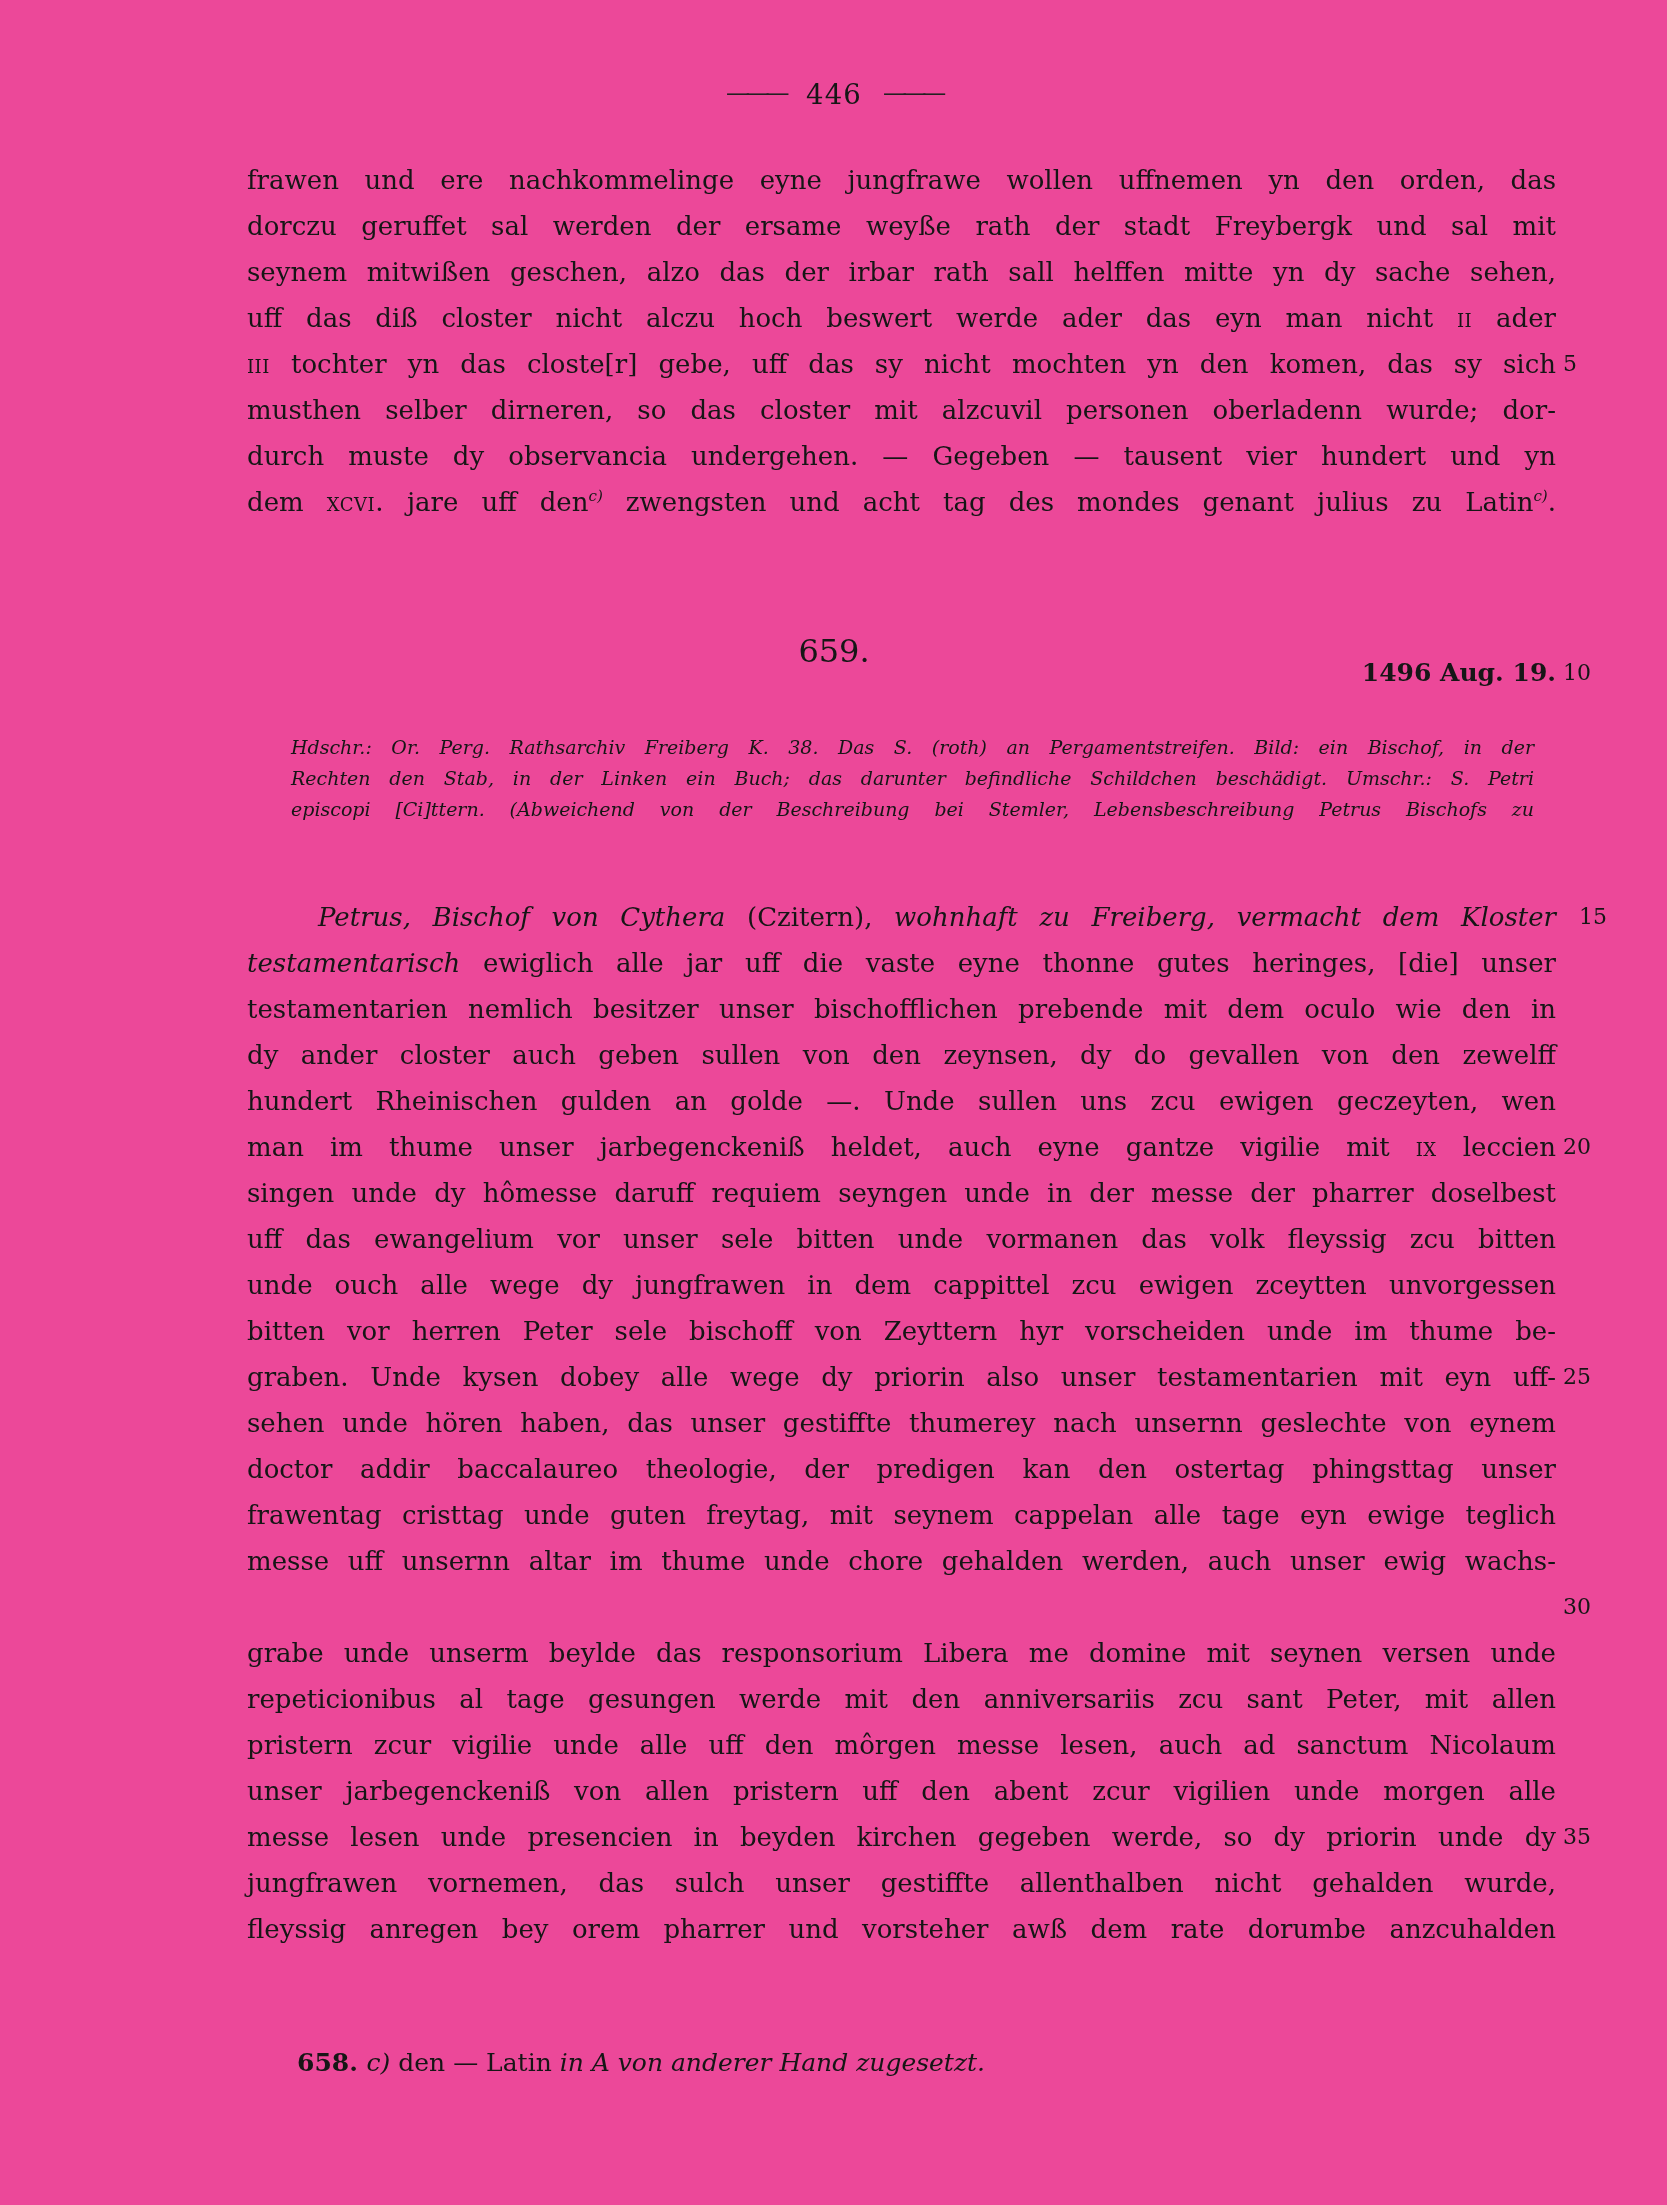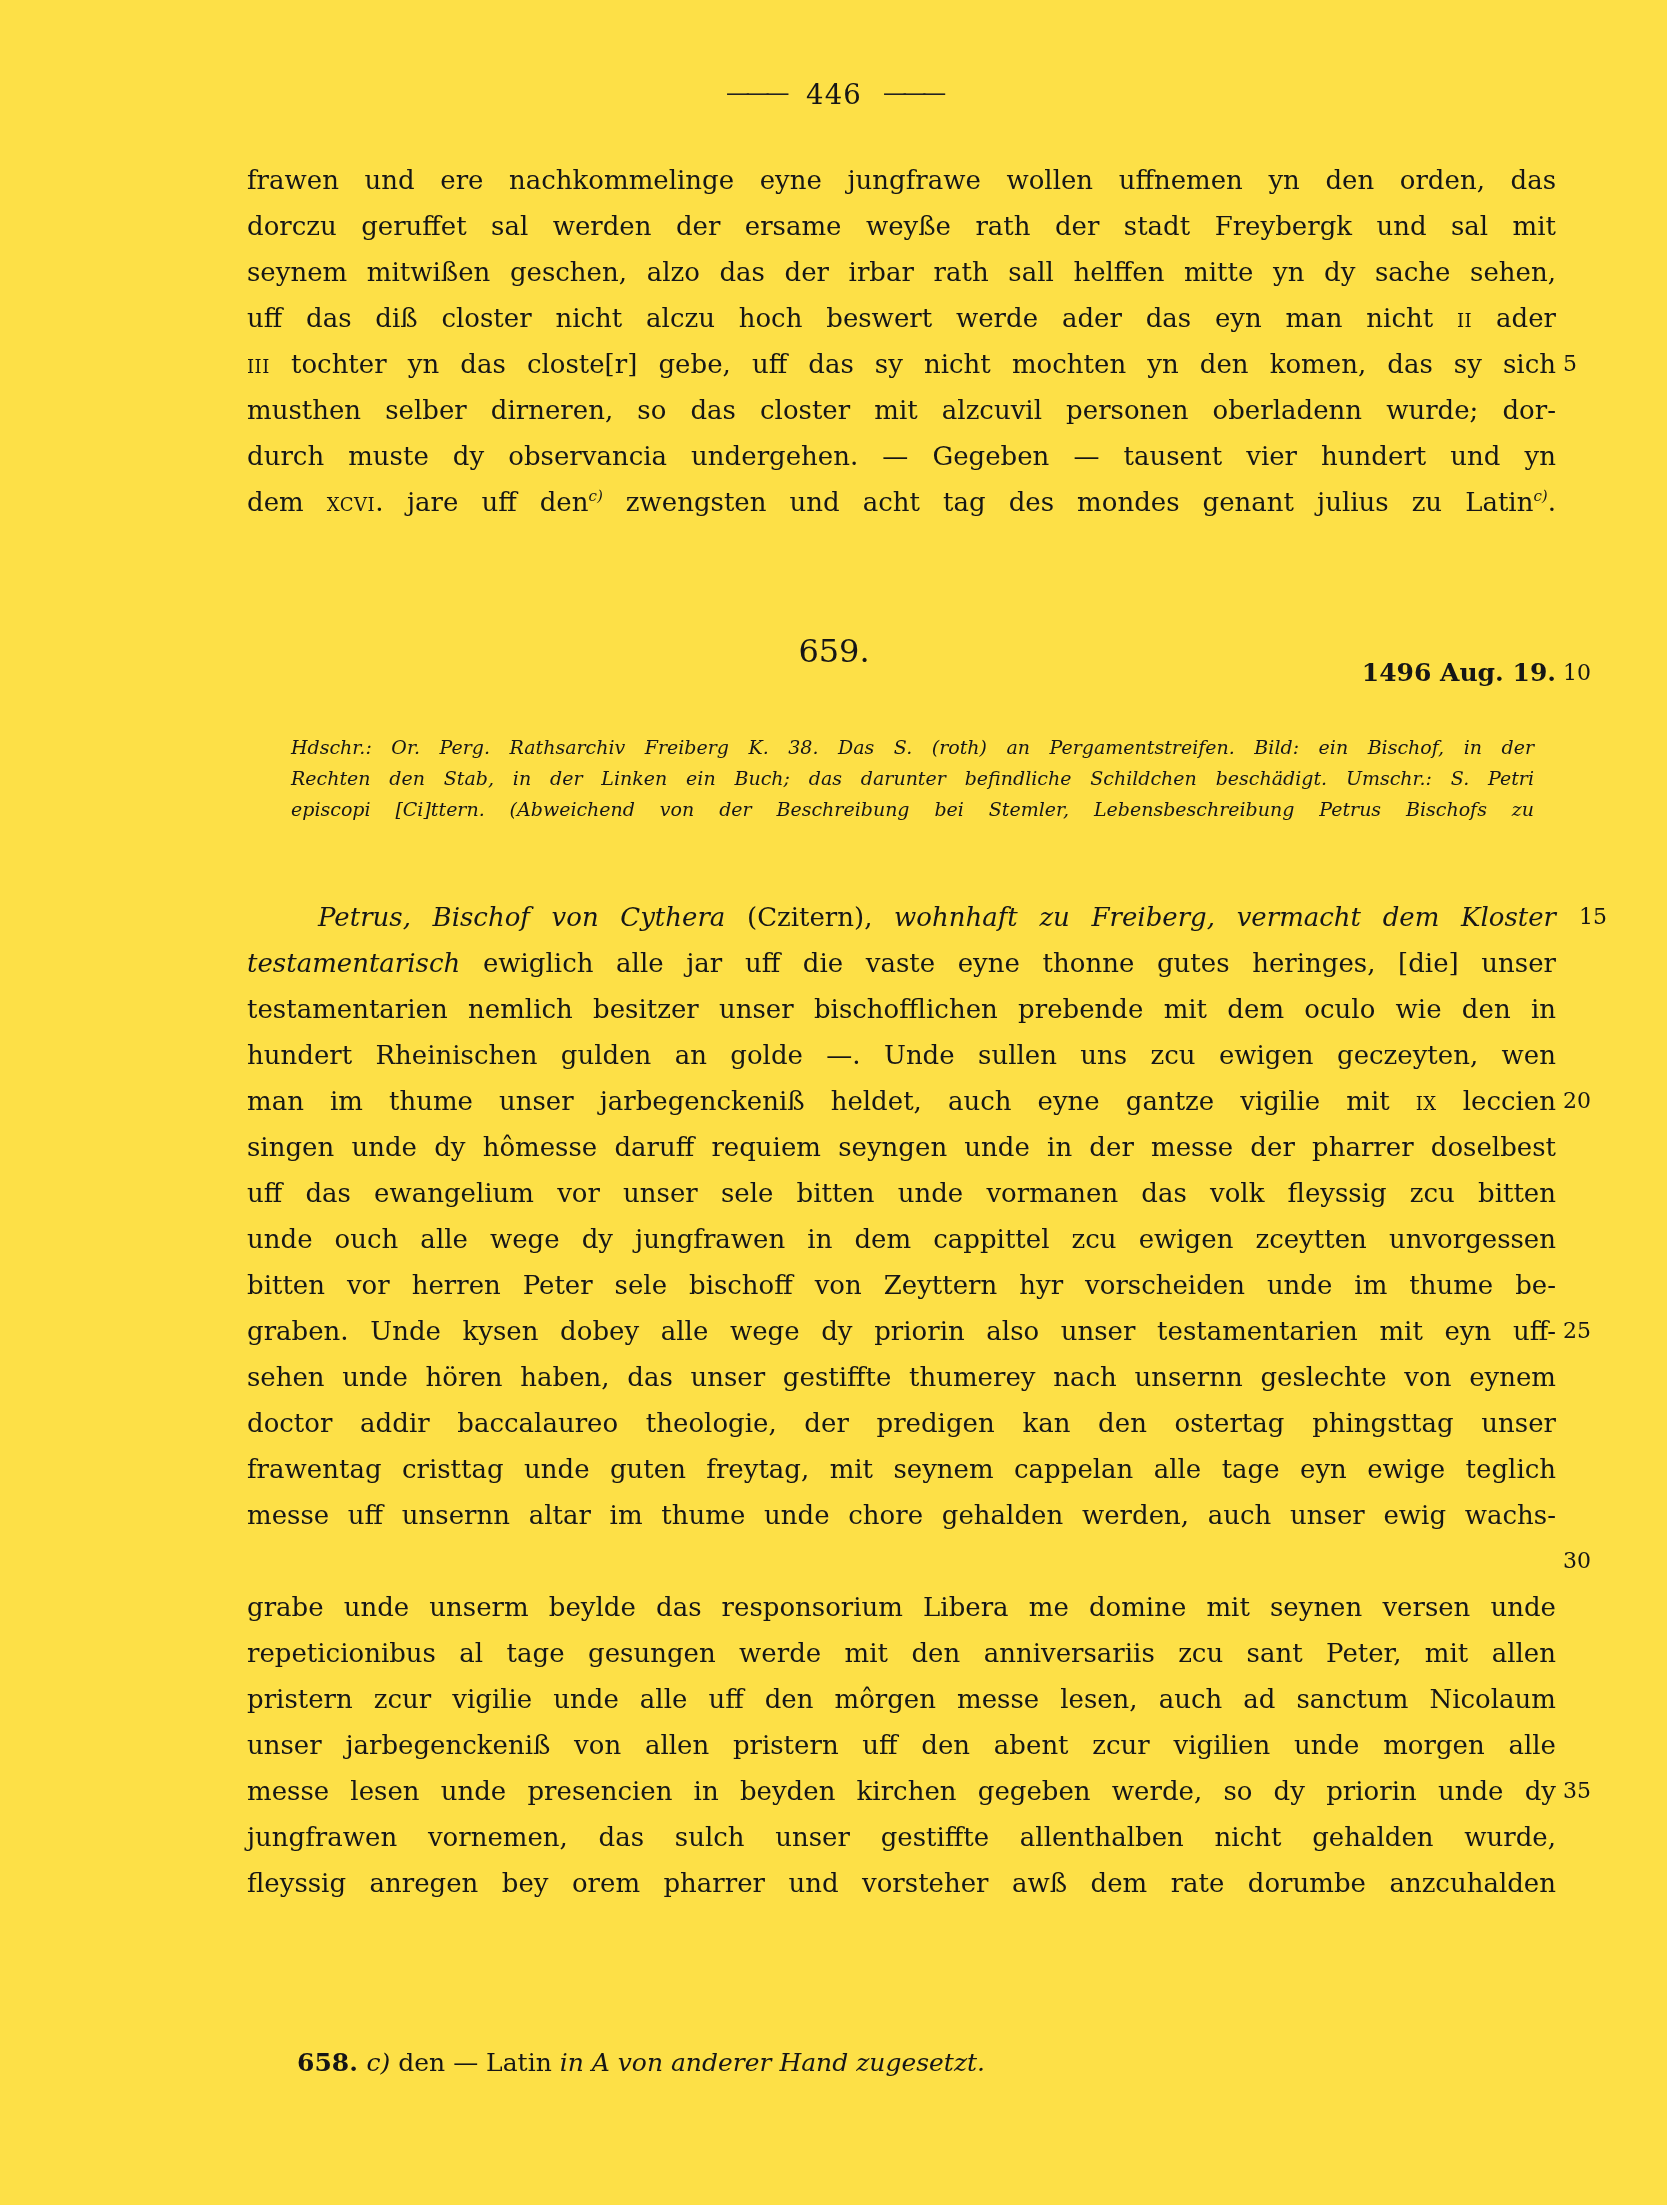--- a/index.html
+++ b/index.html
@@ -1,20 +1,20 @@
 <!DOCTYPE html>
 <html style="font-size:8.8px"><head>
 <meta charset="utf-8">
 <style>
   html,body{margin:0;padding:0;background:#e8e8e4;}
   .page{
     position:relative;
     width:1668px;height:2205px;
     margin:0 auto;
-    background:#fde047;
+    background:#ec4899;
     color:#161616;
     font-family:"DejaVu Serif", serif;
     overflow:hidden;
   }
   
   .runhead{
     position:absolute;top:78px;left:0;width:100%;
     text-align:center;font-size:27.5px;letter-spacing:1.1px;
   }
   .runhead .dash{letter-spacing:-0.18em;position:relative;top:-3.3px;font-size:24px;color:#222;}
@@ -91,20 +91,21 @@
   <div id="hdschr">
       <div class="tline"><span class="i">Hdschr.: Or. Perg. Rathsarchiv Freiberg K. 38.  Das S. (roth) an Pergamentstreifen.  Bild: ein Bischof, in der</span></div>
       <div class="tline"><span class="i">Rechten den Stab, in der Linken ein Buch; das darunter befindliche Schildchen beschädigt.  Umschr.: S. Petri</span></div>
       <div class="tline"><span class="i">episcopi [Ci]ttern.  (Abweichend von der Beschreibung bei Stemler, Lebensbeschreibung Petrus Bischofs zu</span></div>
     </div>
 
   <div id="body659" class="measure">
       <div class="tline indent"><span class="i">Petrus, Bischof von Cythera </span><span class="r">(Czitern), </span><span class="i">wohnhaft zu Freiberg, vermacht dem Kloster</span><span class="lineno">15</span></div>
       <div class="tline"><span class="i">testamentarisch </span><span class="r">ewiglich alle jar uff die vaste eyne thonne gutes heringes, [die] unser</span></div>
       <div class="tline"><span class="r">testamentarien nemlich besitzer unser bischofflichen prebende mit dem oculo wie den in</span></div>
+      <div class="tline"><span class="r">dy ander closter auch geben sullen von den zeynsen, dy do gevallen von den zewelff</span></div>
       <div class="tline"><span class="r">hundert Rheinischen gulden an golde —. Unde sullen uns zcu ewigen geczeyten, wen</span></div>
       <div class="tline"><span class="r">man im thume unser jarbegenckeniß heldet, auch eyne gantze vigilie mit </span><span class="sc">ix</span><span class="r"> leccien</span><span class="lineno">20</span></div>
       <div class="tline"><span class="r">singen unde dy hômesse daruff requiem seyngen unde in der messe der pharrer doselbest</span></div>
       <div class="tline"><span class="r">uff das ewangelium vor unser sele bitten unde vormanen das volk fleyssig zcu bitten</span></div>
       <div class="tline"><span class="r">unde ouch alle wege dy jungfrawen in dem cappittel zcu ewigen zceytten unvorgessen</span></div>
       <div class="tline"><span class="r">bitten vor herren Peter sele bischoff von Zeyttern hyr vorscheiden unde im thume be-</span></div>
       <div class="tline"><span class="r">graben.  Unde kysen dobey alle wege dy priorin also unser testamentarien mit eyn uff-</span><span class="lineno">25</span></div>
       <div class="tline"><span class="r">sehen unde hören haben, das unser gestiffte thumerey nach unsernn geslechte von eynem</span></div>
       <div class="tline"><span class="r">doctor addir baccalaureo theologie, der predigen kan den ostertag phingsttag unser</span></div>
       <div class="tline"><span class="r">frawentag cristtag unde guten freytag, mit seynem cappelan alle tage eyn ewige teglich</span></div>

